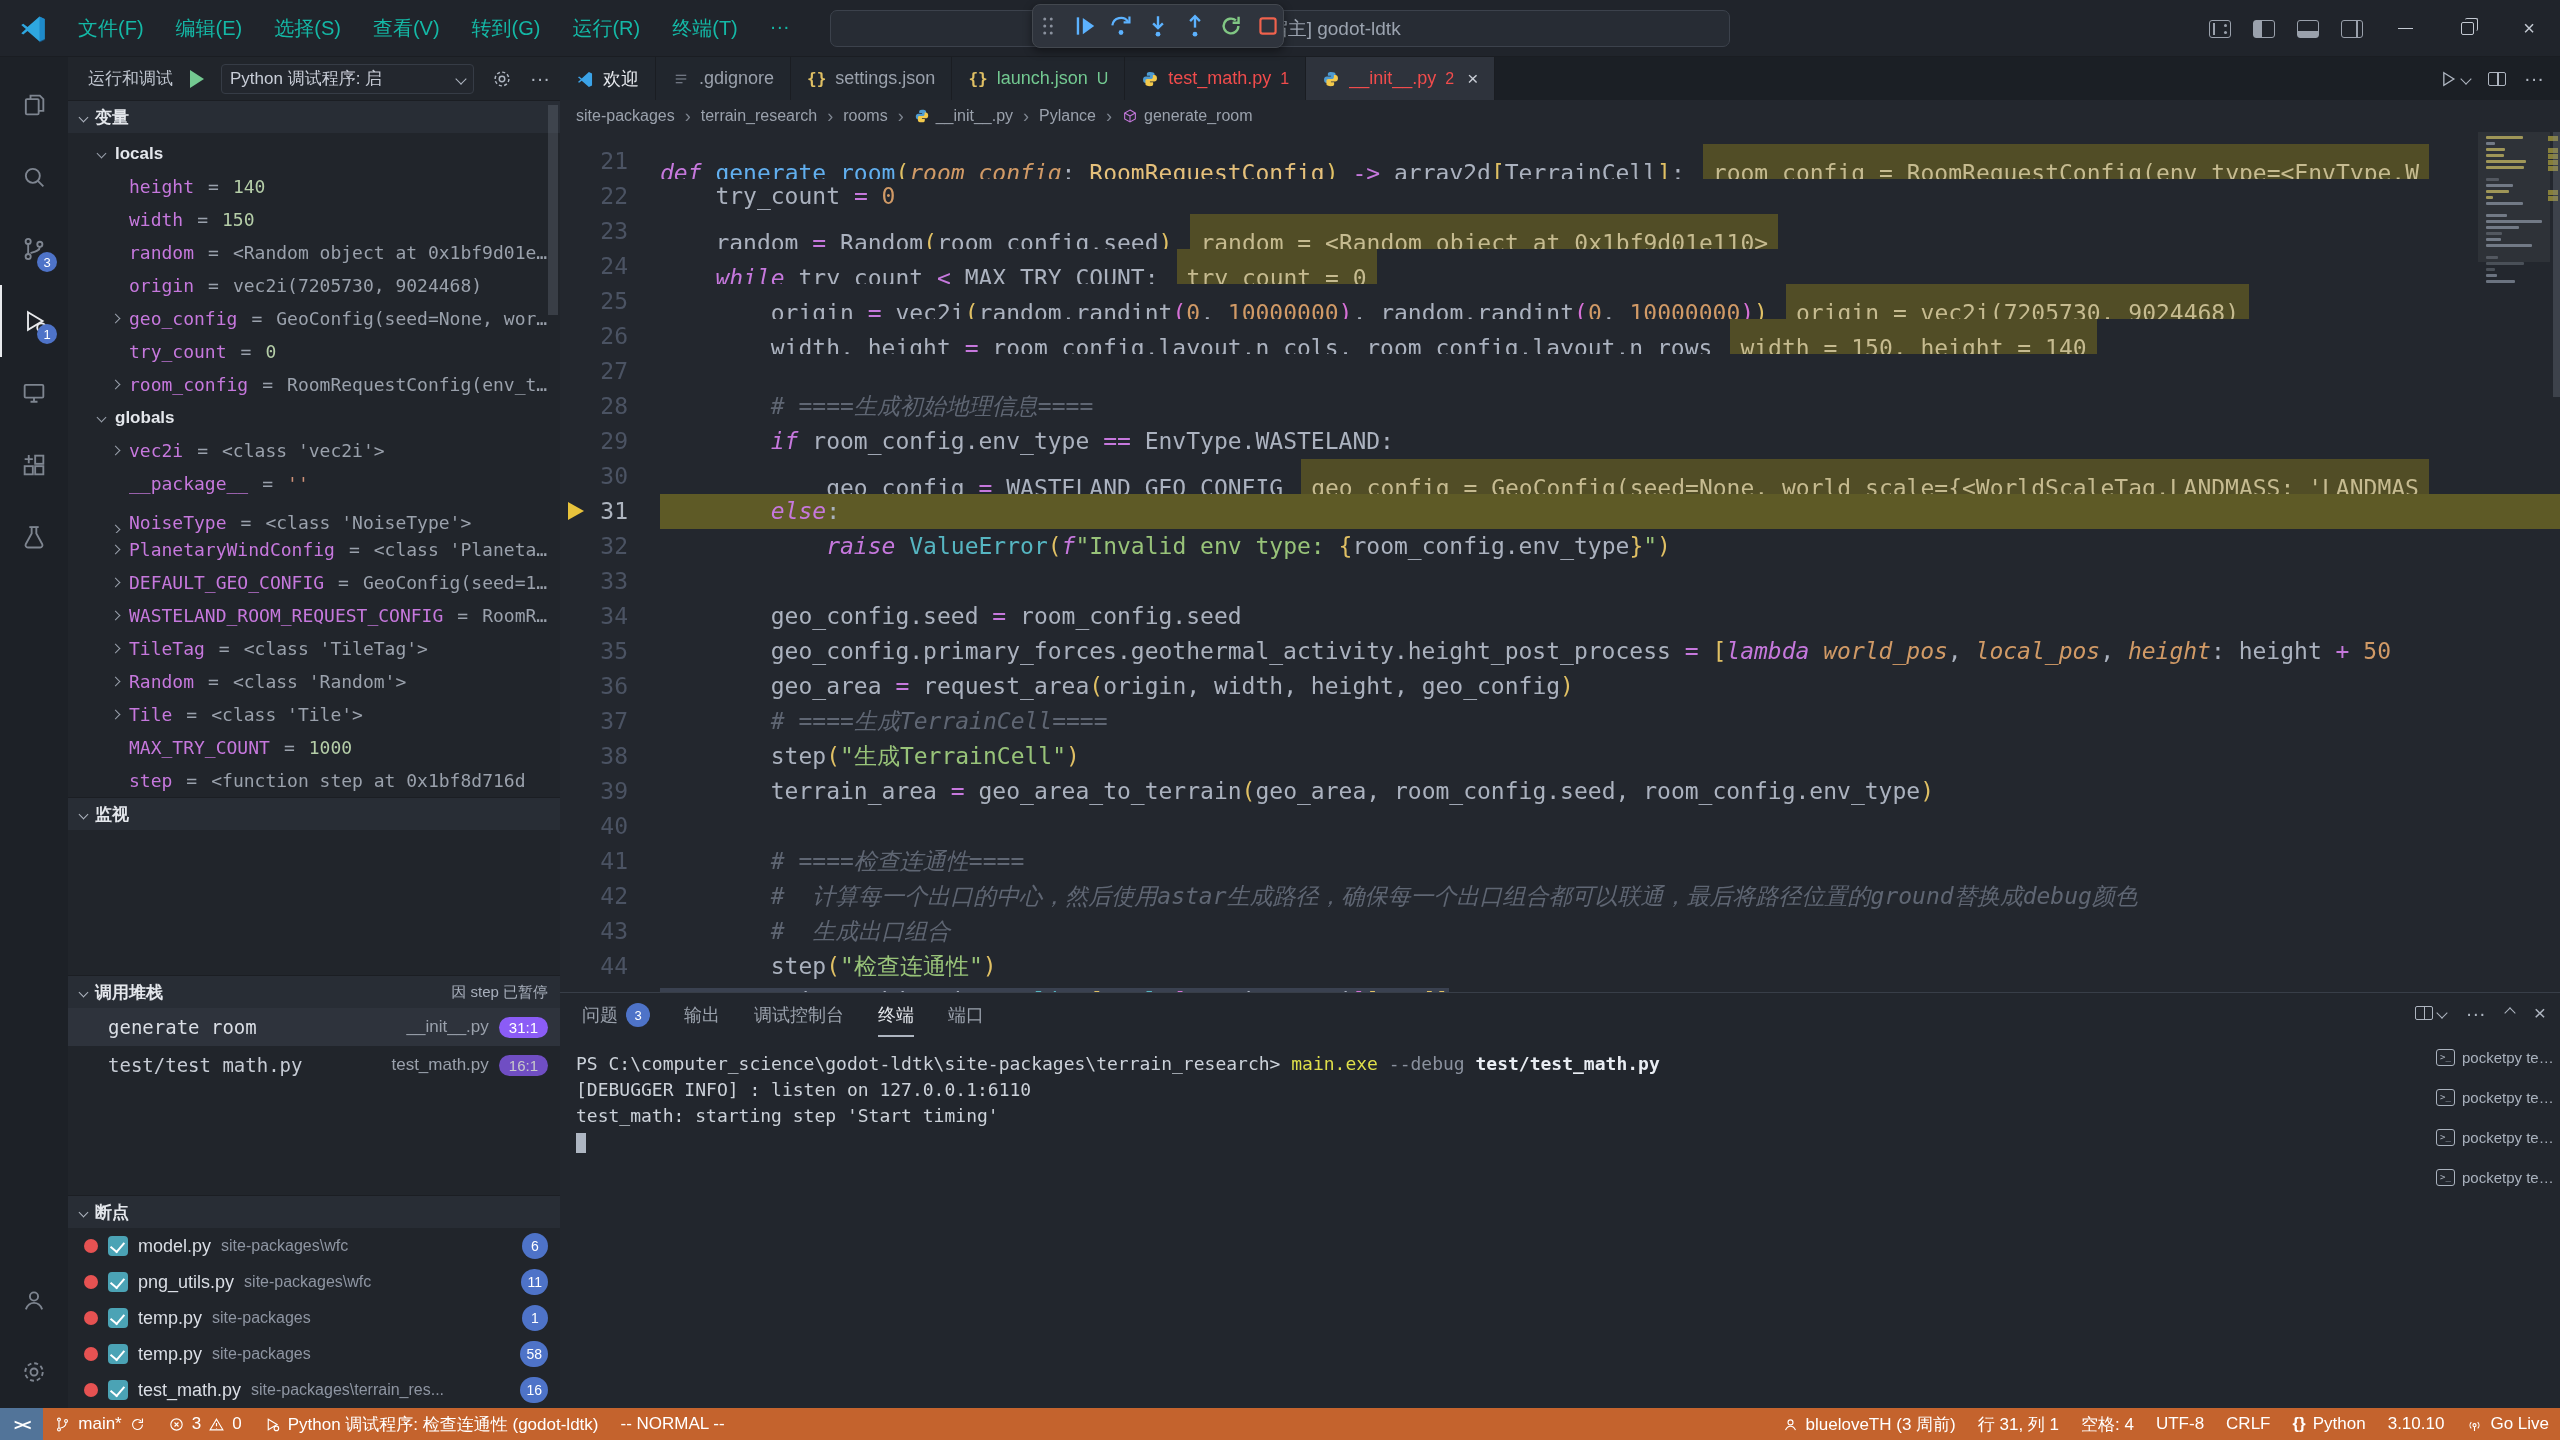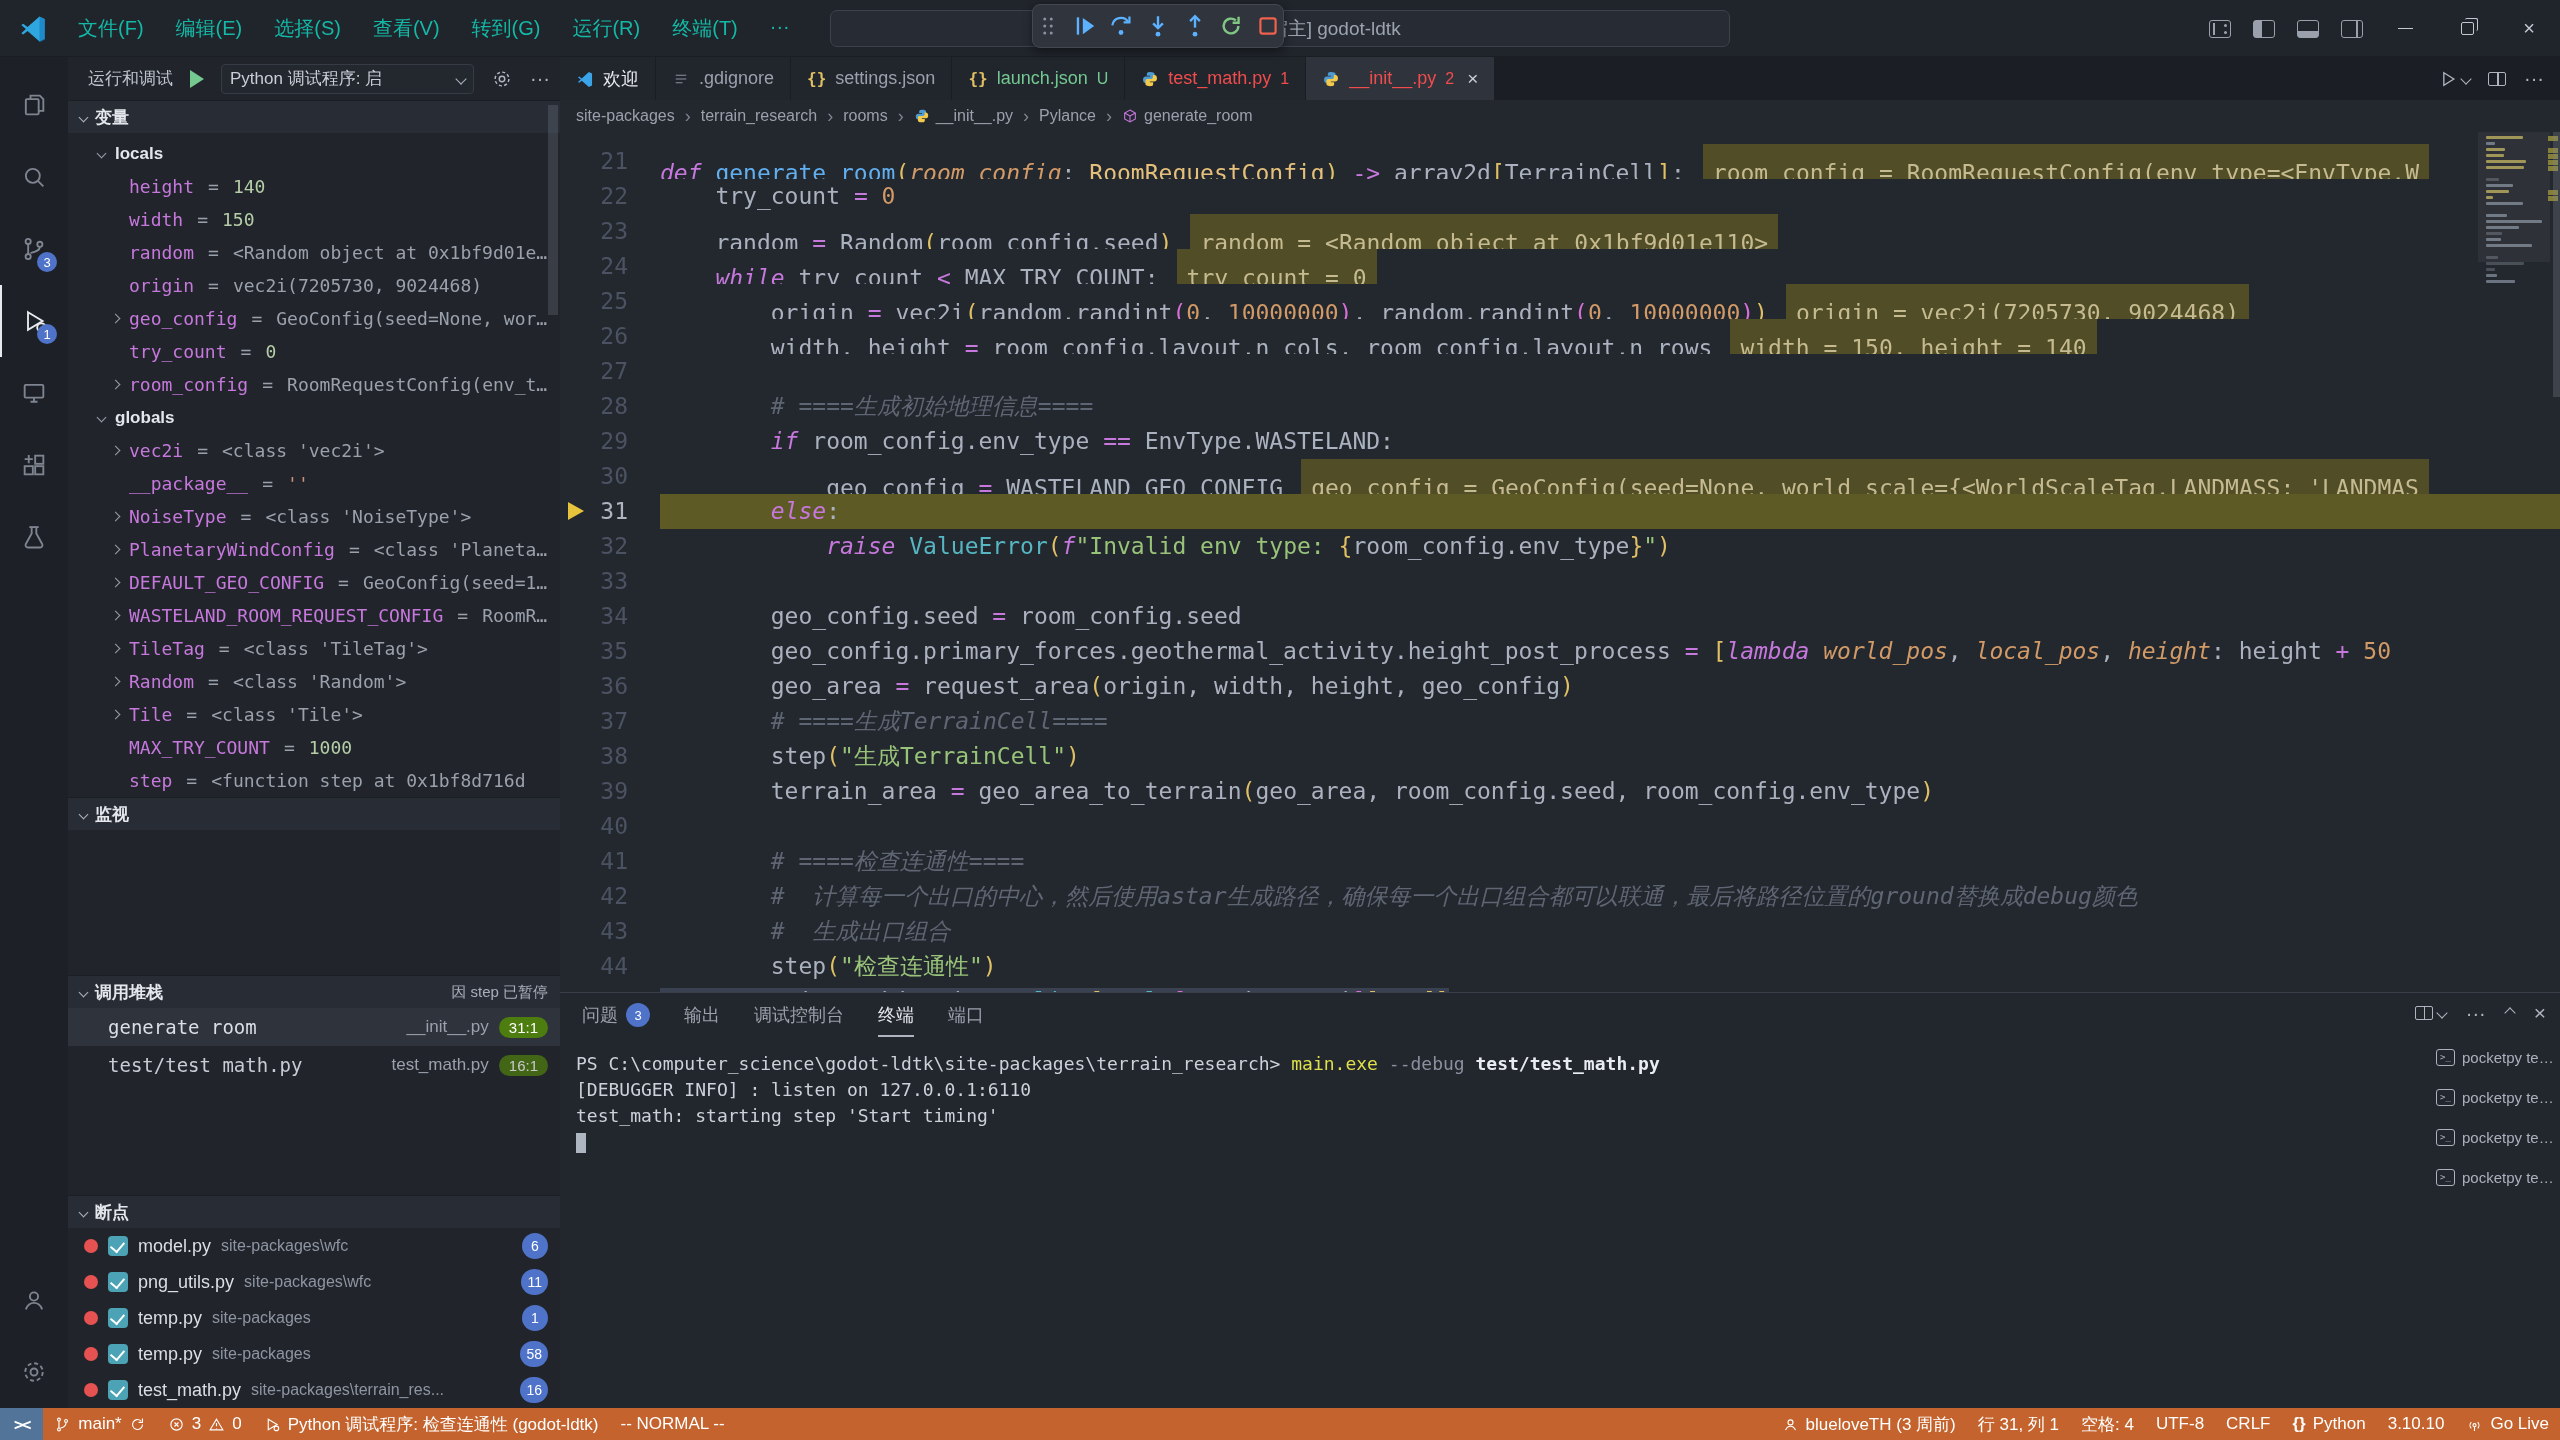--- a/index.html
+++ b/index.html
@@ -67,21 +67,21 @@
     transform:rotate(-45deg); margin-right:10px; flex:none; }
   .x-chev.open { transform:rotate(45deg); }
   .x-none { width:17px; flex:none; }
   .v-name { color:#C678DD; } .v-eq { color:#9AA1AC; padding:0 6px; }
   .v-num { color:#B5CEA8; } .v-obj { color:#9AA1AC; } .v-str { color:#CE9178; }
   #watch-empty { height:145px; }
   .cs-row { height:38px; display:flex; align-items:center; padding:0 12px 0 40px; gap:10px; }
   .cs-row.sel { background:#2E333C; }
   .cs-fn { font-family:"DejaVu Sans Mono", monospace; font-size:19px; color:#DADEE5; flex:1; overflow:hidden; white-space:nowrap; }
   .cs-file { color:#9AA1AC; font-size:17px; }
-  .cs-badge { background:#4d7c0f; color:#fff; border-radius:12px; font-size:15px; padding:2px 10px; }
+  .cs-badge { background:#8b5cf6; color:#fff; border-radius:12px; font-size:15px; padding:2px 10px; }
   .cs-row.dim .cs-fn { color:#C6CBD4; } .cs-row.dim .cs-badge { opacity:.75; }
   #cs-spacer { height:111px; }
   .bp-row { height:36px; display:flex; align-items:center; padding:0 12px 0 16px; gap:10px; font-size:18px; white-space:nowrap; overflow:hidden; }
   .bp-dot { width:14px; height:14px; border-radius:50%; background:#E65252; flex:none; }
   .bp-check { width:20px; height:20px; border-radius:4px; background:#4BA3B5; position:relative; flex:none; }
   .bp-check::after { content:""; position:absolute; left:5px; top:3px; width:7px; height:11px;
     border-right:2.2px solid #fff; border-bottom:2.2px solid #fff; transform:rotate(40deg); }
   .bp-file { color:#DADEE5; } .bp-path { color:#8E95A2; font-size:16px; flex:1; overflow:hidden; }
   .bp-badge { background:#4E73C8; color:#fff; border-radius:13px; min-width:26px; height:26px; font-size:14px;
     display:flex; align-items:center; justify-content:center; padding:0 6px; flex:none; }
@@ -402,21 +402,21 @@
         </span>
       </div>
       <div class="var-row" style="padding-left: 44px;">
         <span class="x-none"></span>
         <span class="tw">
           <span class="v-name">__package__</span>
           <span class="v-eq">=</span>
           <span class="v-str">''</span>
         </span>
       </div>
-      <div class="var-row" style="padding-left: 44px;">
+      <div class="var-row" style="padding-left: 44px; align-items: flex-end;">
         <span class="x-chev"></span>
         <span class="tw">
           <span class="v-name">NoiseType</span>
           <span class="v-eq">=</span>
           <span class="v-obj">&lt;class 'NoiseType'&gt;</span>
         </span>
       </div>
       <div class="var-row" style="padding-left: 44px;">
         <span class="x-chev"></span>
         <span class="tw">

